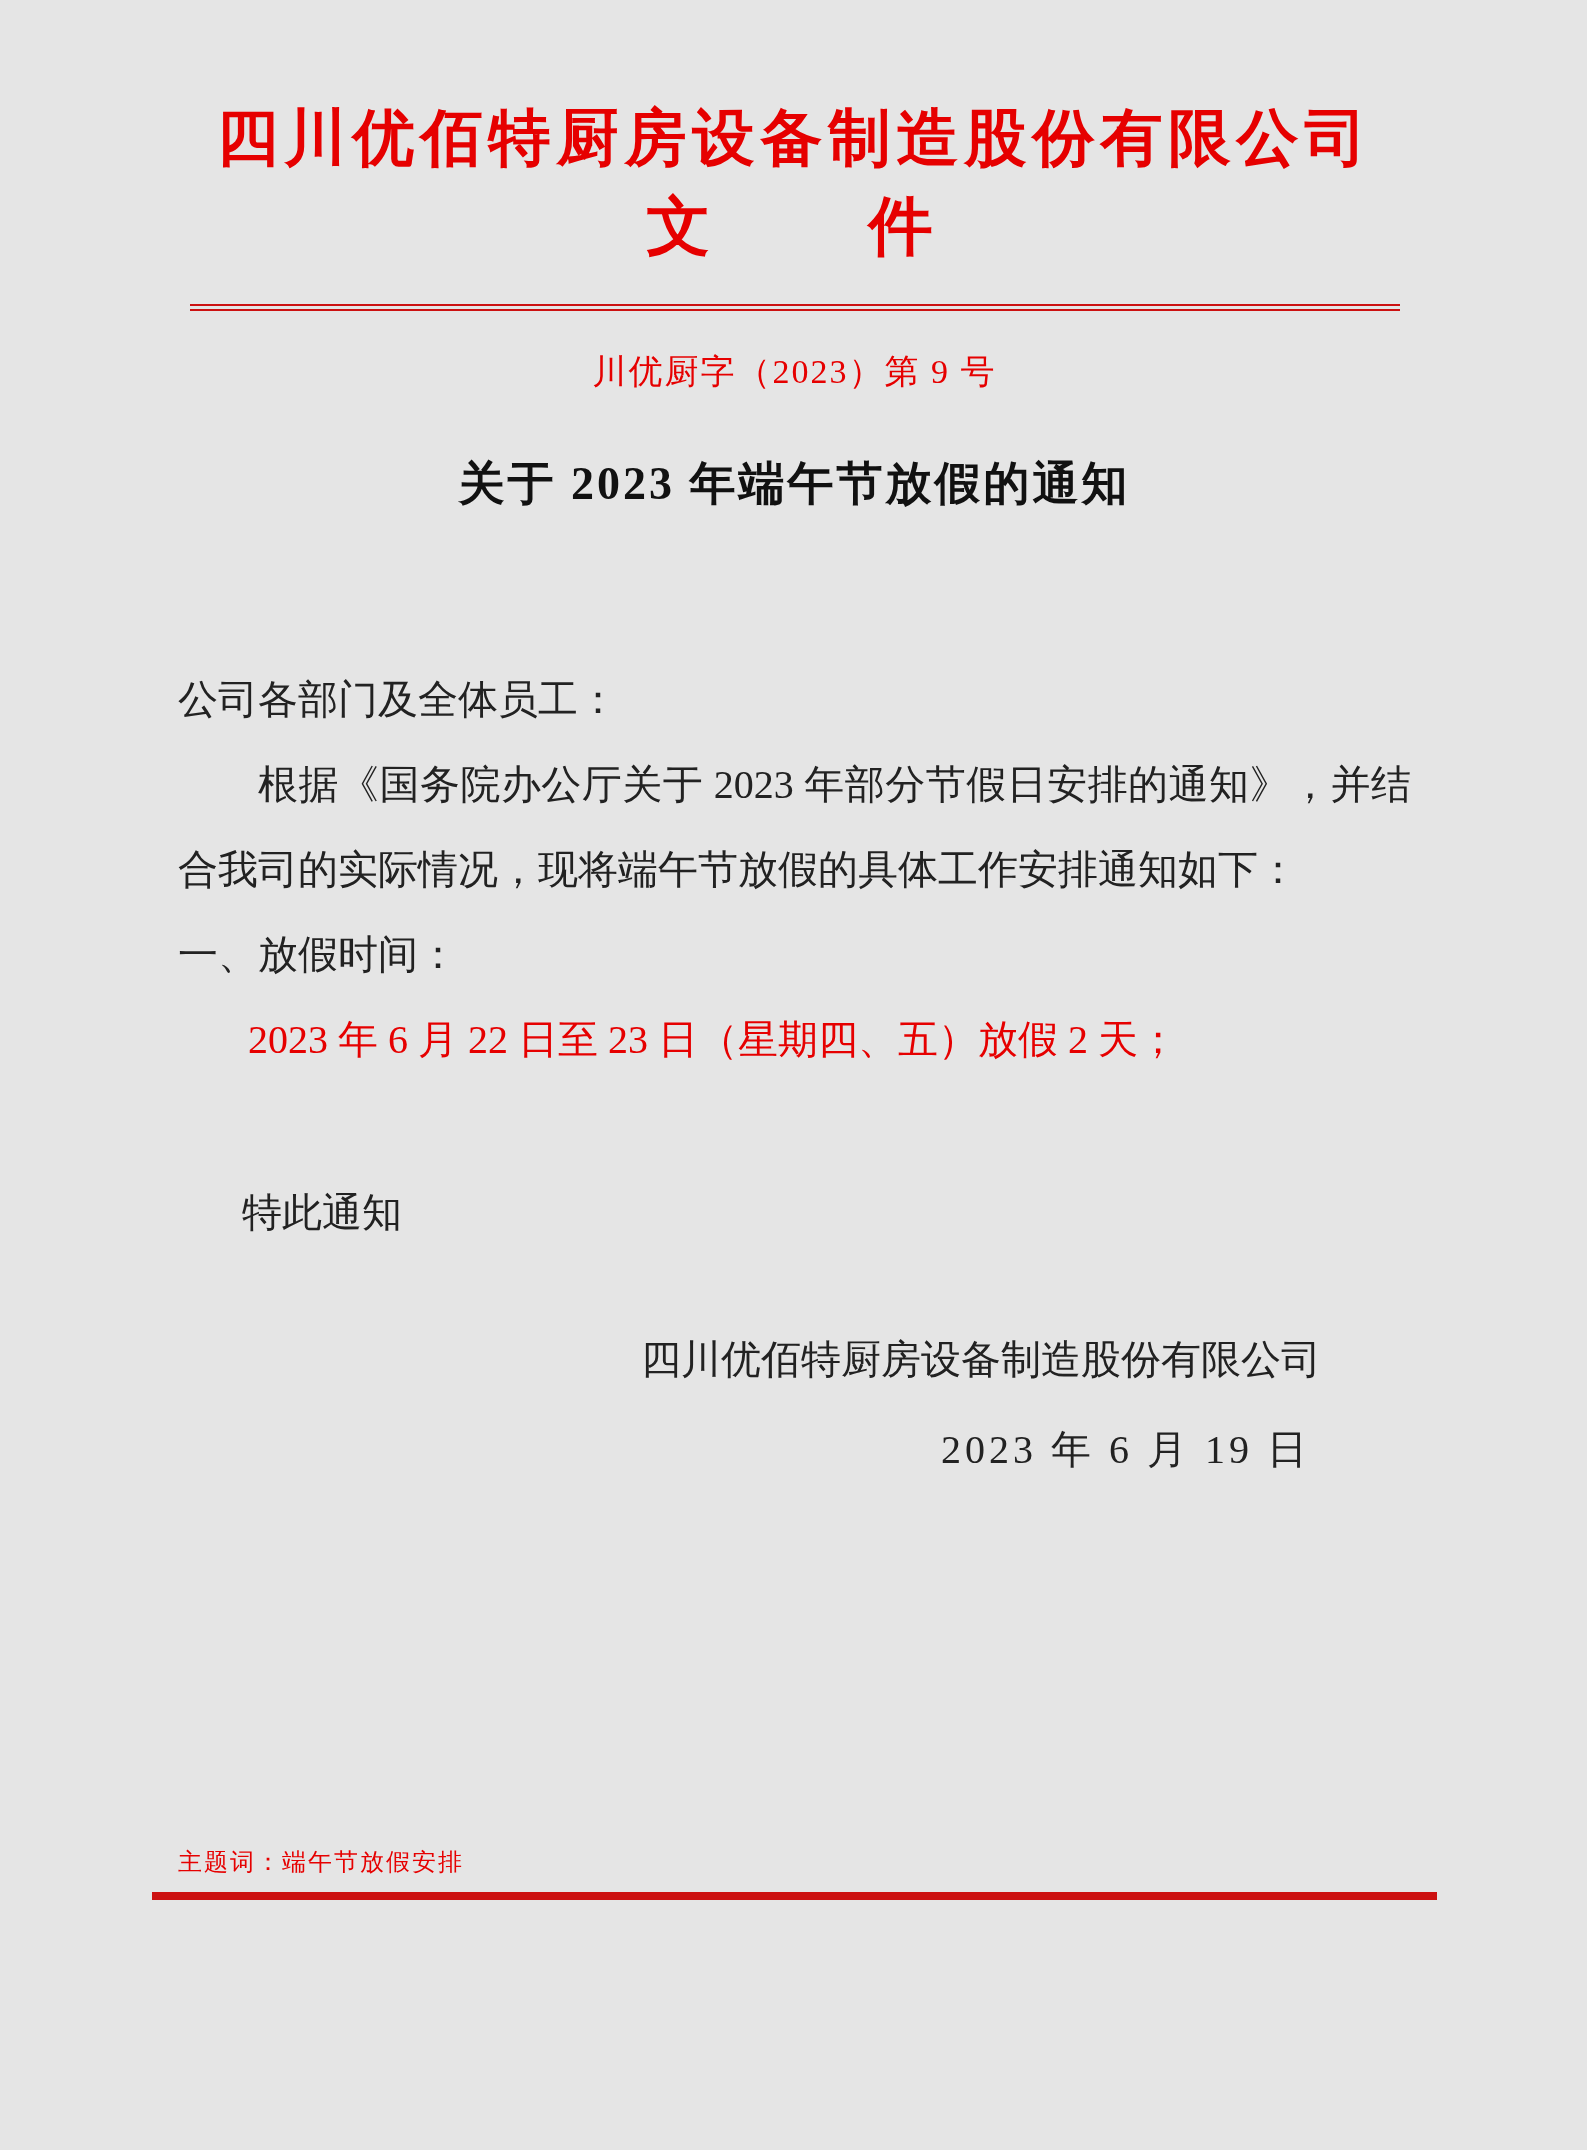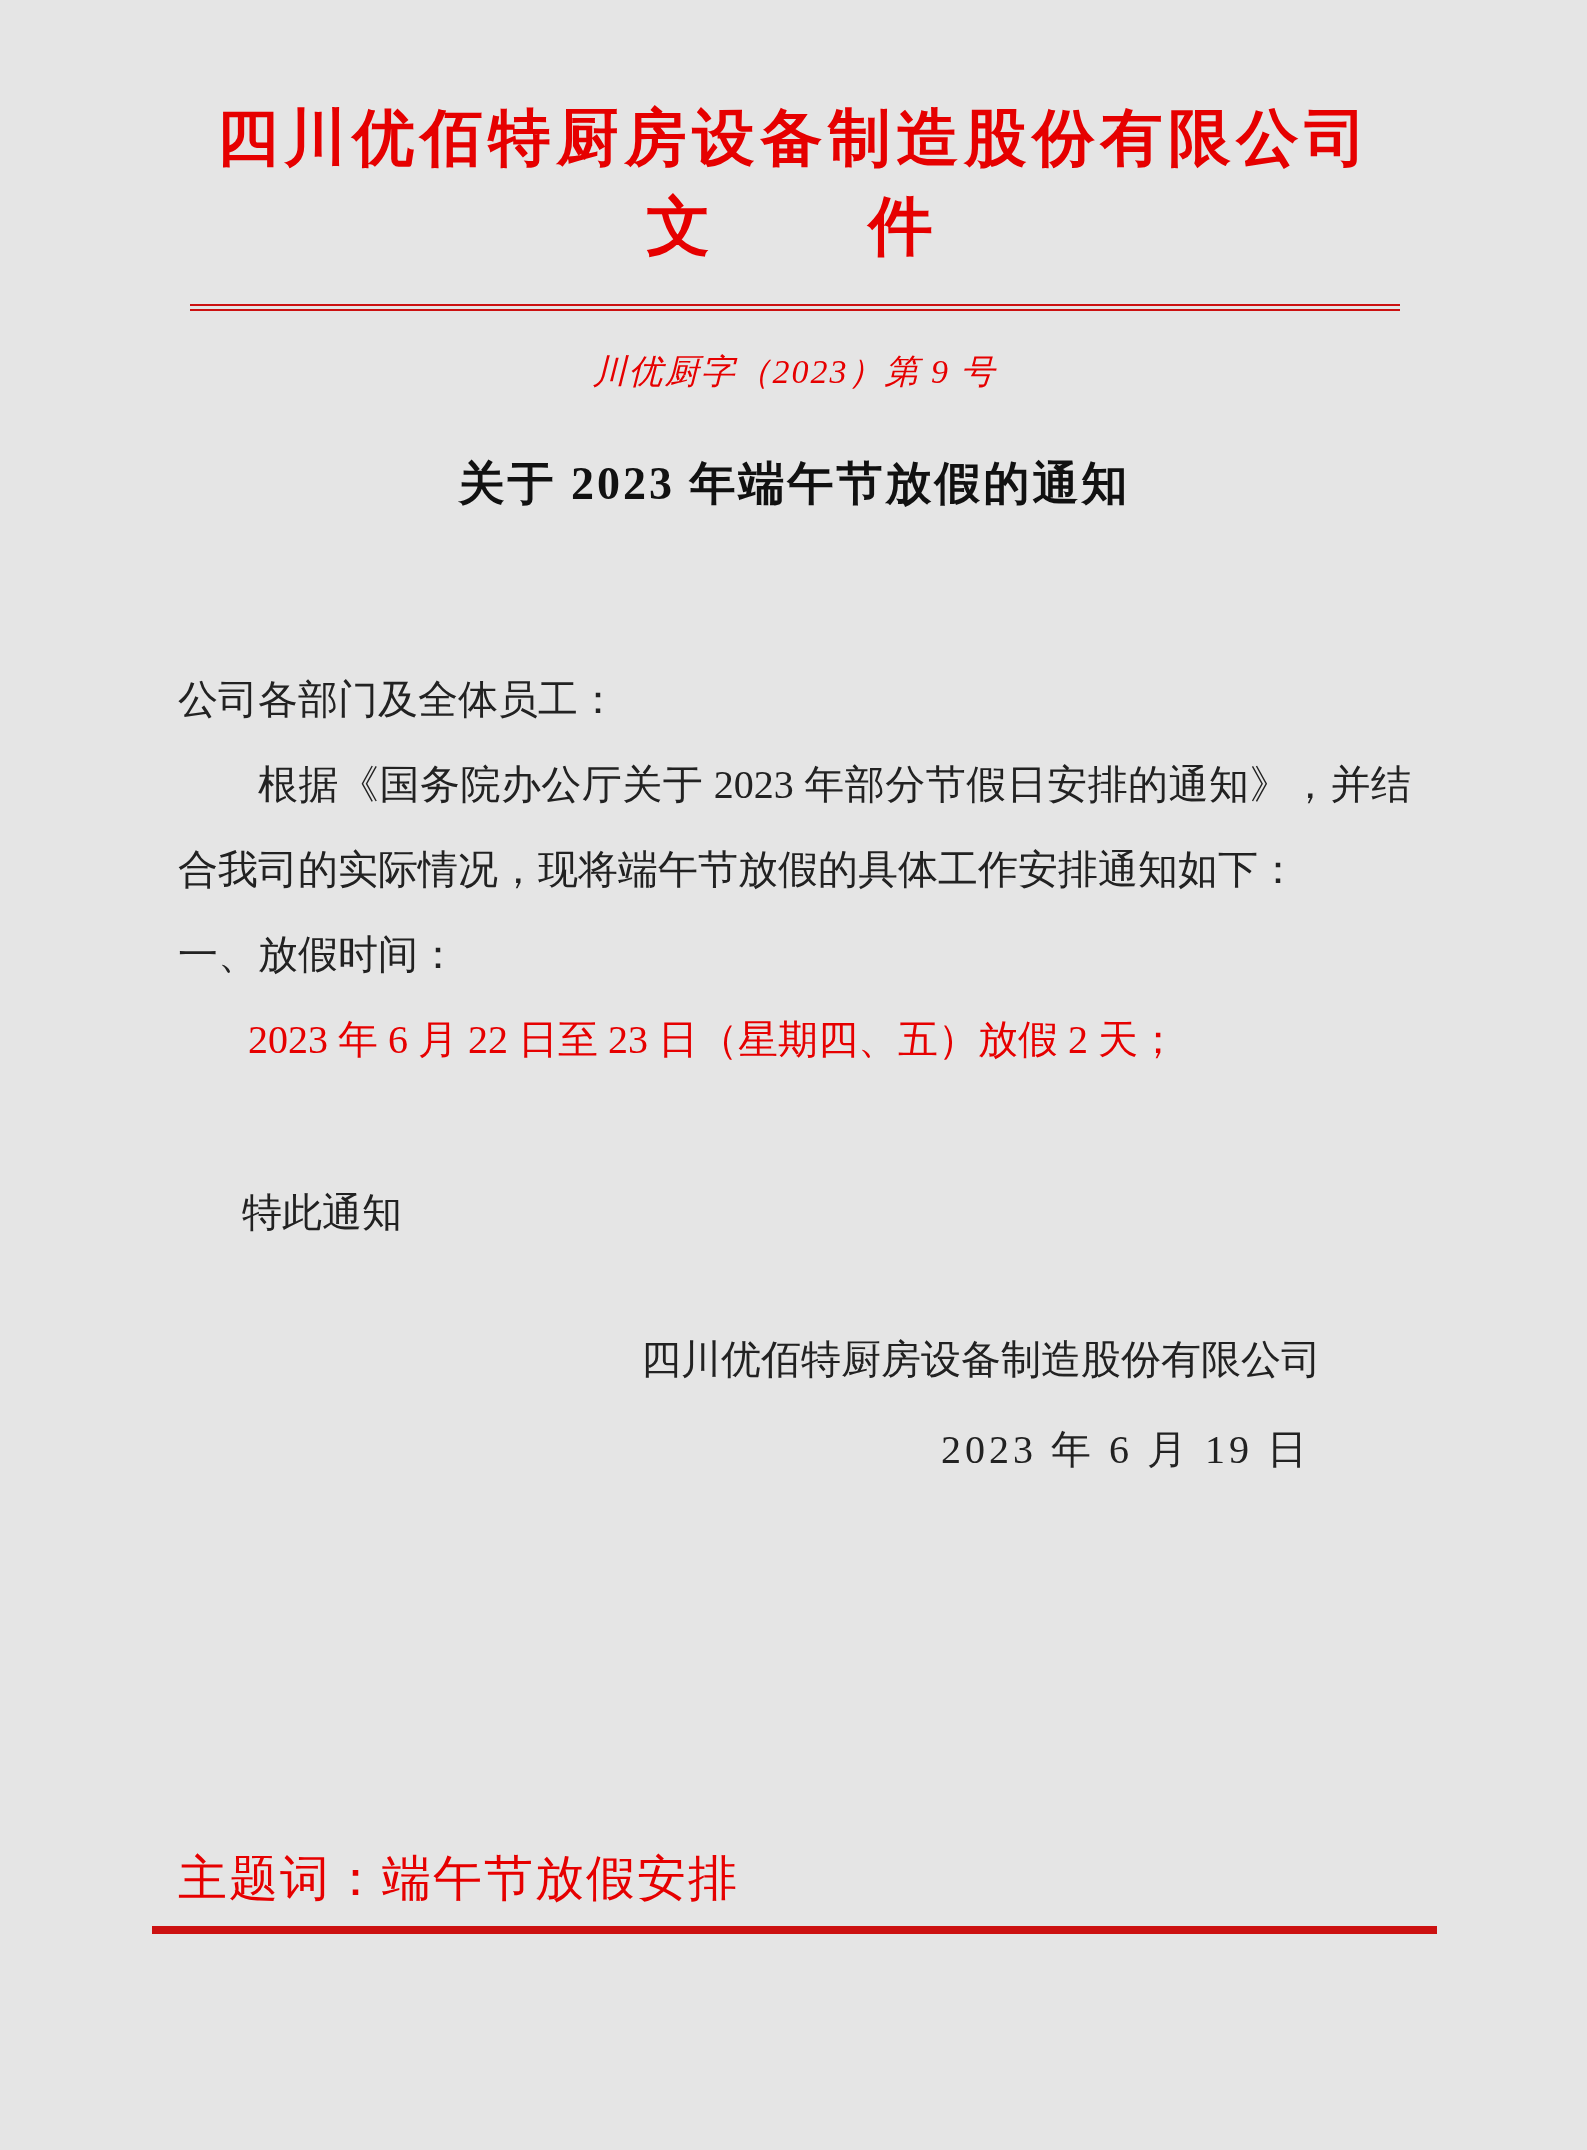--- a/index.html
+++ b/index.html
@@ -40,21 +40,20 @@
     height: 7px;
     border-top: 2px solid #cc1111;
     border-bottom: 2px solid #cc1111;
   }
   .doc-number {
     margin-top: 38px;
     text-align: center;
     font-size: 34px;
     color: #e60000;
     letter-spacing: 2px;
-    font-style: italic;
   }
   
   .doc-title {
     margin-top: 58px;
     text-align: center;
     font-size: 46px;
     font-weight: bold;
     color: #111111;
     letter-spacing: 3px;
   }
@@ -88,21 +87,21 @@
     color: #222222;
   }
   .signature-company { padding-right: 90px; }
   .signature-date { padding-right: 100px; letter-spacing: 4px; }
   
   .footer {
     position: absolute;
     left: 152px;
     right: 150px;
     top: 1838px;
-    font-size: 49px;
+    font-size: 24px;
     color: #e60000;
   }
   .footer-row {
     padding: 8px 0 10px 26px;
     border-bottom: 4px solid transparent;
     border-image: none;
     position: relative;
   }
   .footer-rule {
     height: 4px;

